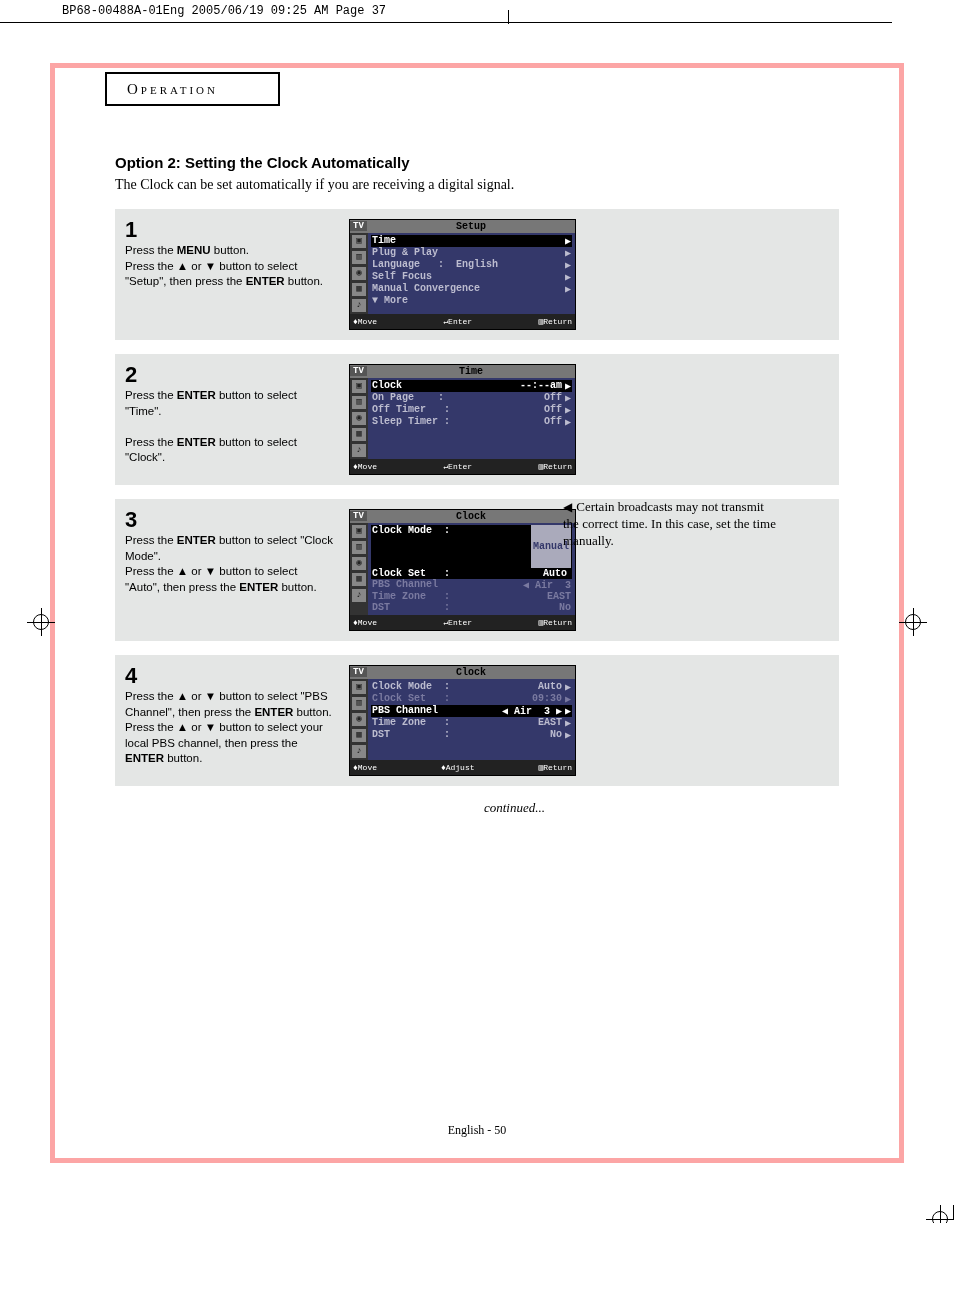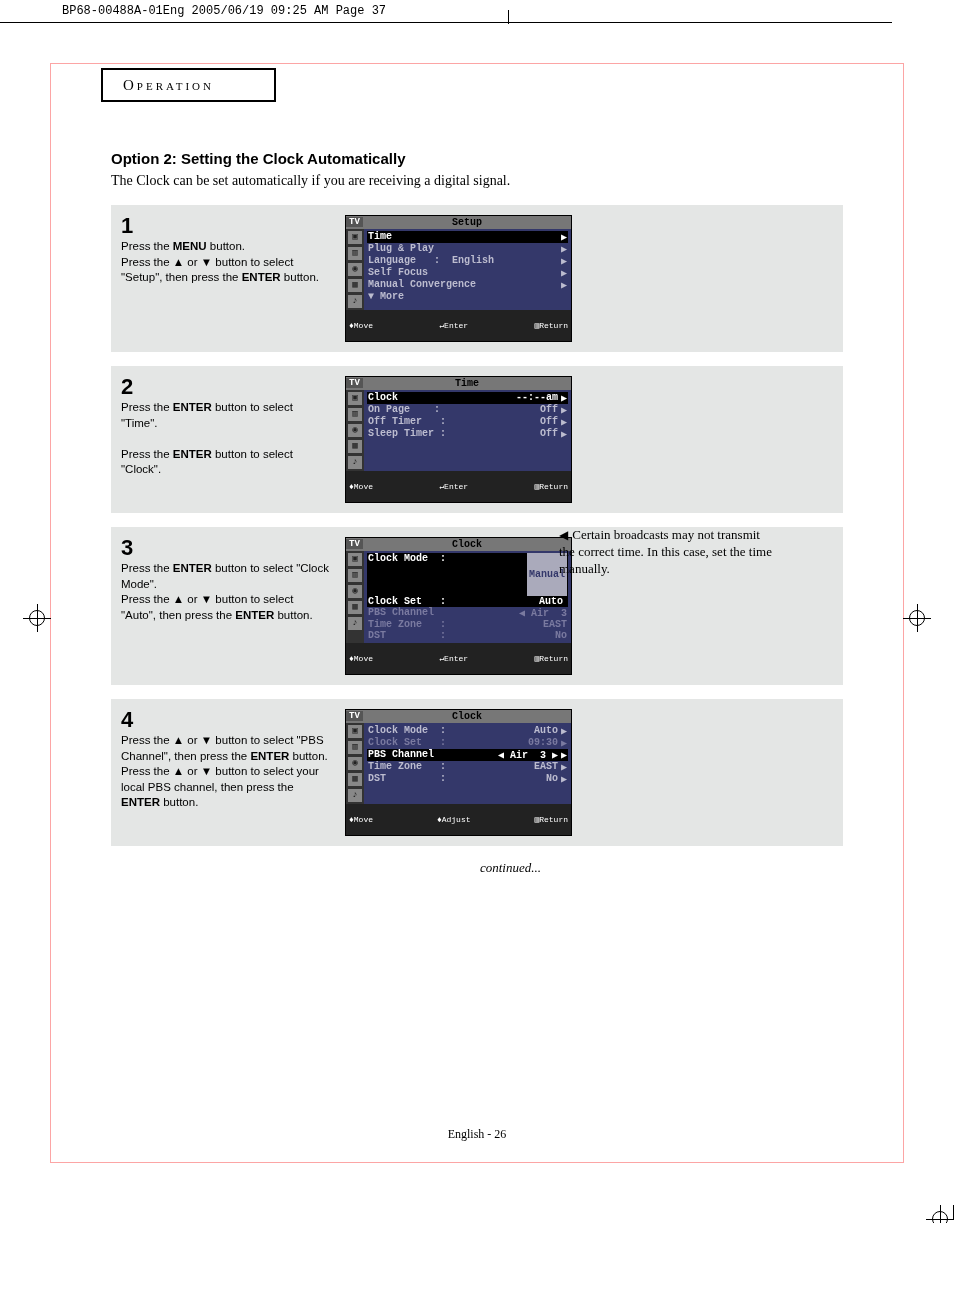--- a/index.html
+++ b/index.html
@@ -1,19 +1,19 @@
 <!DOCTYPE html>
 <html><head>
 <meta charset="utf-8">
 <style>
   * { box-sizing: border-box; margin: 0; padding: 0; }
   body { font-family: Arial, Helvetica, sans-serif; background: #fff; width: 954px; margin: 0 auto; position: relative; }
   .print-header { font-family: "Courier New", monospace; font-size: 12px; padding: 4px 10px 2px 62px; letter-spacing: 0px; }
   .print-header-line { border-top: 1px solid #000; margin: 2px 62px 0 0; }
-  .page-box { border: 1px solid #fca5a5; margin: 40px 50px 20px 50px; padding: 30px 60px 40px 60px; min-height: 1100px; position: relative; }
+  .page-box { border: 5px solid #fca5a5; margin: 40px 50px 20px 50px; padding: 30px 60px 40px 60px; min-height: 1100px; position: relative; }
   .section-tab { border: 2px solid #000; display: inline-block; padding: 6px 60px 6px 20px; margin-left: -10px; margin-top: -45px; background: #fff; position: relative; top: -18px; }
   .section-tab-text { font-variant: small-caps; letter-spacing: 3px; font-size: 15px; font-family: Georgia, 'Times New Roman', serif; }
   .body-col { margin-top: 30px; }
   h2.option-title { font-size: 15px; font-weight: bold; margin-bottom: 6px; }
   .option-sub { font-family: Georgia, 'Times New Roman', serif; font-size: 14px; margin-bottom: 16px; }
   .step-block { background: #e4e6e5; padding: 10px; margin-bottom: 14px; display: flex; gap: 14px; position: relative; }
   .step-left { width: 210px; flex-shrink: 0; }
   .step-num { font-weight: bold; font-size: 22px; line-height: 1; margin-bottom: 2px; }
   .step-text { font-size: 11.5px; line-height: 1.35; }
   .step-text b { font-weight: bold; }
@@ -24,21 +24,21 @@
   .osd-icons { width: 18px; background: #333; display: flex; flex-direction: column; align-items: center; padding: 2px 0; gap: 3px; }
   .osd-icon { width: 14px; height: 13px; background: #888; font-size: 9px; line-height: 13px; text-align: center; color: #222; }
   .osd-rows { flex: 1; background: #34386a; padding: 2px 3px; }
   .osd-row { display: flex; padding: 0px 1px; color: #bcbccf; font-weight: bold; }
   .osd-row.sel { background: #000; color: #fff; }
   .osd-row .lbl { flex: 1; white-space: pre; }
   .osd-row .val { white-space: pre; }
   .osd-row .arr { margin-left: 3px; }
   .osd-row .hl { background: #fff; color: #34386a; padding: 16px 2px; }
   .osd-row.dim { color: #7a7aa0; }
-  .osd-footer { background: #222; padding: 11px 3px; font-size: 8px; display: flex; justify-content: space-between; }
+  .osd-footer { background: #222; padding: 3px 3px; font-size: 8px; display: flex; justify-content: space-between; }
   .side-note { position: absolute; left: 448px; top: 0; width: 220px; font-family: Georgia, 'Times New Roman', serif; font-size: 13px; line-height: 1.3; }
   .side-note .tri { display: inline-block; transform: scaleX(1); margin-right: 4px; font-size: 12px; }
   .continued { text-align: right; font-style: italic; font-family: Georgia, 'Times New Roman', serif; font-size: 13px; width: 430px; }
   .footer-pg { text-align: center; font-family: Georgia, 'Times New Roman', serif; font-size: 12px; position: absolute; bottom: 20px; left: 0; right: 0; }
   .tick-top { position: absolute; top: 10px; right: 445px; width: 1px; height: 14px; background: #000; }
   .tick-bot { position: absolute; bottom: 4px; left: calc(50% - 1px); width: 1px; height: 14px; background: #000; }
   .crosshair { position: absolute; width: 28px; height: 28px; }
   .crosshair::before, .crosshair::after { content: ""; position: absolute; background: #000; }
   .crosshair::before { left: 0; right: 0; top: 50%; height: 1px; }
   .crosshair::after { top: 0; bottom: 0; left: 50%; width: 1px; }
@@ -257,19 +257,19 @@
           <span>♦Move</span>
           <span>♦Adjust</span>
           <span>▥Return</span>
         </div>
       </div>
     </div>
 
     <div class="continued">continued...</div>
   </div>
 
-  <div class="footer-pg">English - 26</div>
+  <div class="footer-pg">English - 50</div>
 </div>
 
 <div class="crosshair cross-bottom" style="position:relative; margin: -8px auto 0 auto;">
     <span class="circ"></span>
   </div>
 <div class="tick-bot" style="position:relative; display:block; margin: 6px auto 0 auto;"></div>
 
 </body></html>

